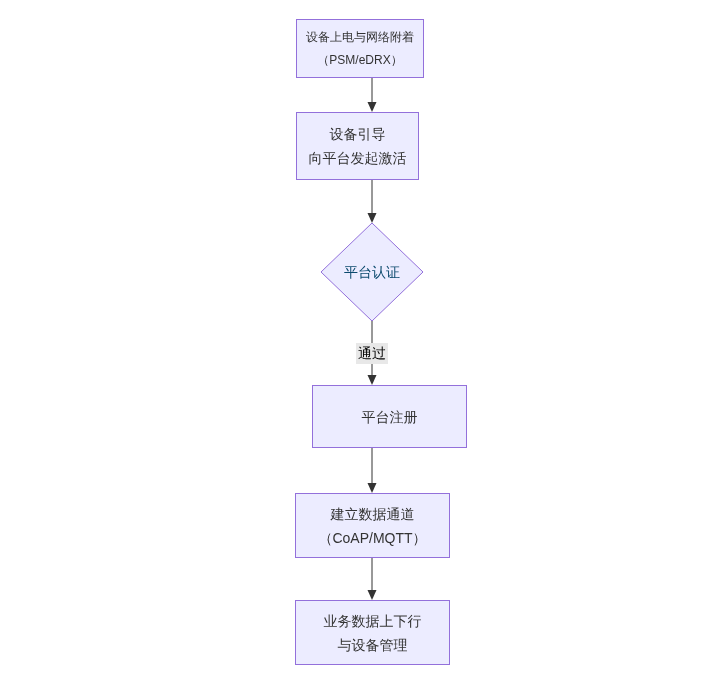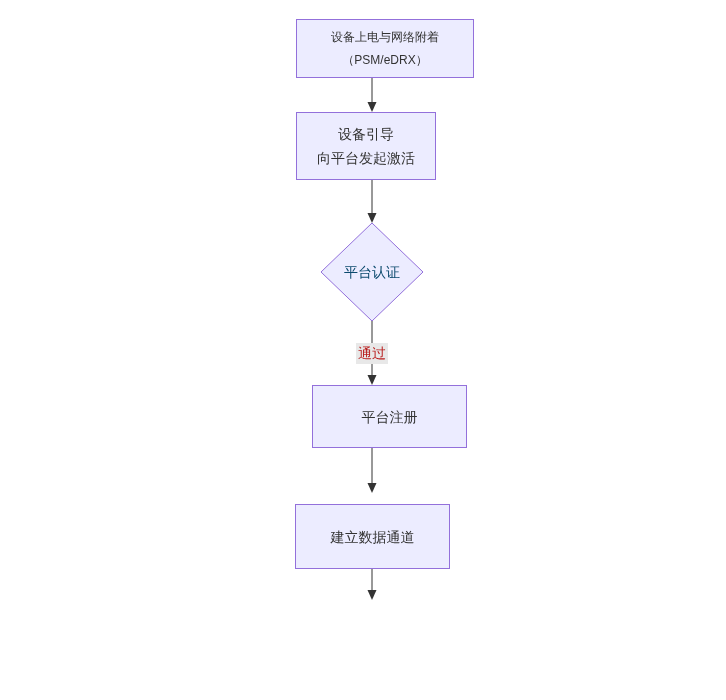--- a/index.html
+++ b/index.html
@@ -25,40 +25,40 @@
     display: flex;
     flex-direction: column;
     align-items: center;
     justify-content: center;
     text-align: center;
     font-size: 14px;
     line-height: 24px;
     color: #333333;
   }
   .node.small-font { font-size: 12px; line-height: 23px; }
-  #node-1 { left: 296px; top: 19px;  width: 178px; height: 59px; }
-  #node-2 { left: 296px; top: 112px; width: 140px; height: 68px; }
+  #node-1 { left: 296px; top: 19px;  width: 128px; height: 59px; }
+  #node-2 { left: 296px; top: 112px; width: 123px; height: 68px; }
   #node-4 { left: 312px; top: 385px; width: 155px; height: 63px; }
-  #node-5 { left: 295px; top: 493px; width: 155px; height: 65px; margin-top: 11px; }
+  #node-5 { left: 295px; top: 493px; width: 155px; height: 65px; }
   #node-6 { left: 295px; top: 600px; width: 155px; height: 65px; }
   #decision-label {
     position: absolute;
     left: 302px; top: 260px;
     width: 140px;
     text-align: center;
     font-size: 14px;
     line-height: 24px;
     color: #0c4a6e;
   }
   #edge-label-pass {
     position: absolute;
     left: 372px; top: 343px;
     transform: translateX(-50%);
     background: #e8e8e8;
-    color: #b91c1c;
+    color: #000000;
     font-size: 14px;
     line-height: 21px;
     padding: 0 2px;
     white-space: nowrap;
   }
 </style>
 </head>
 <body>
 
 <div id="canvas">
@@ -106,16 +106,21 @@
   <div id="decision-label">平台认证</div>
 
   <div id="edge-label-pass">通过</div>
 
   <div class="node" id="node-4">
     <span>平台注册</span>
   </div>
 
   <div class="node" id="node-5">
     <span>建立数据通道</span>
+    <span>（CoAP/MQTT）</span>
   </div>
 
+  <div class="node" id="node-6">
+    <span>业务数据上下行</span>
+    <span>与设备管理</span>
+  </div>
 
 </div>
 
 </body></html>

